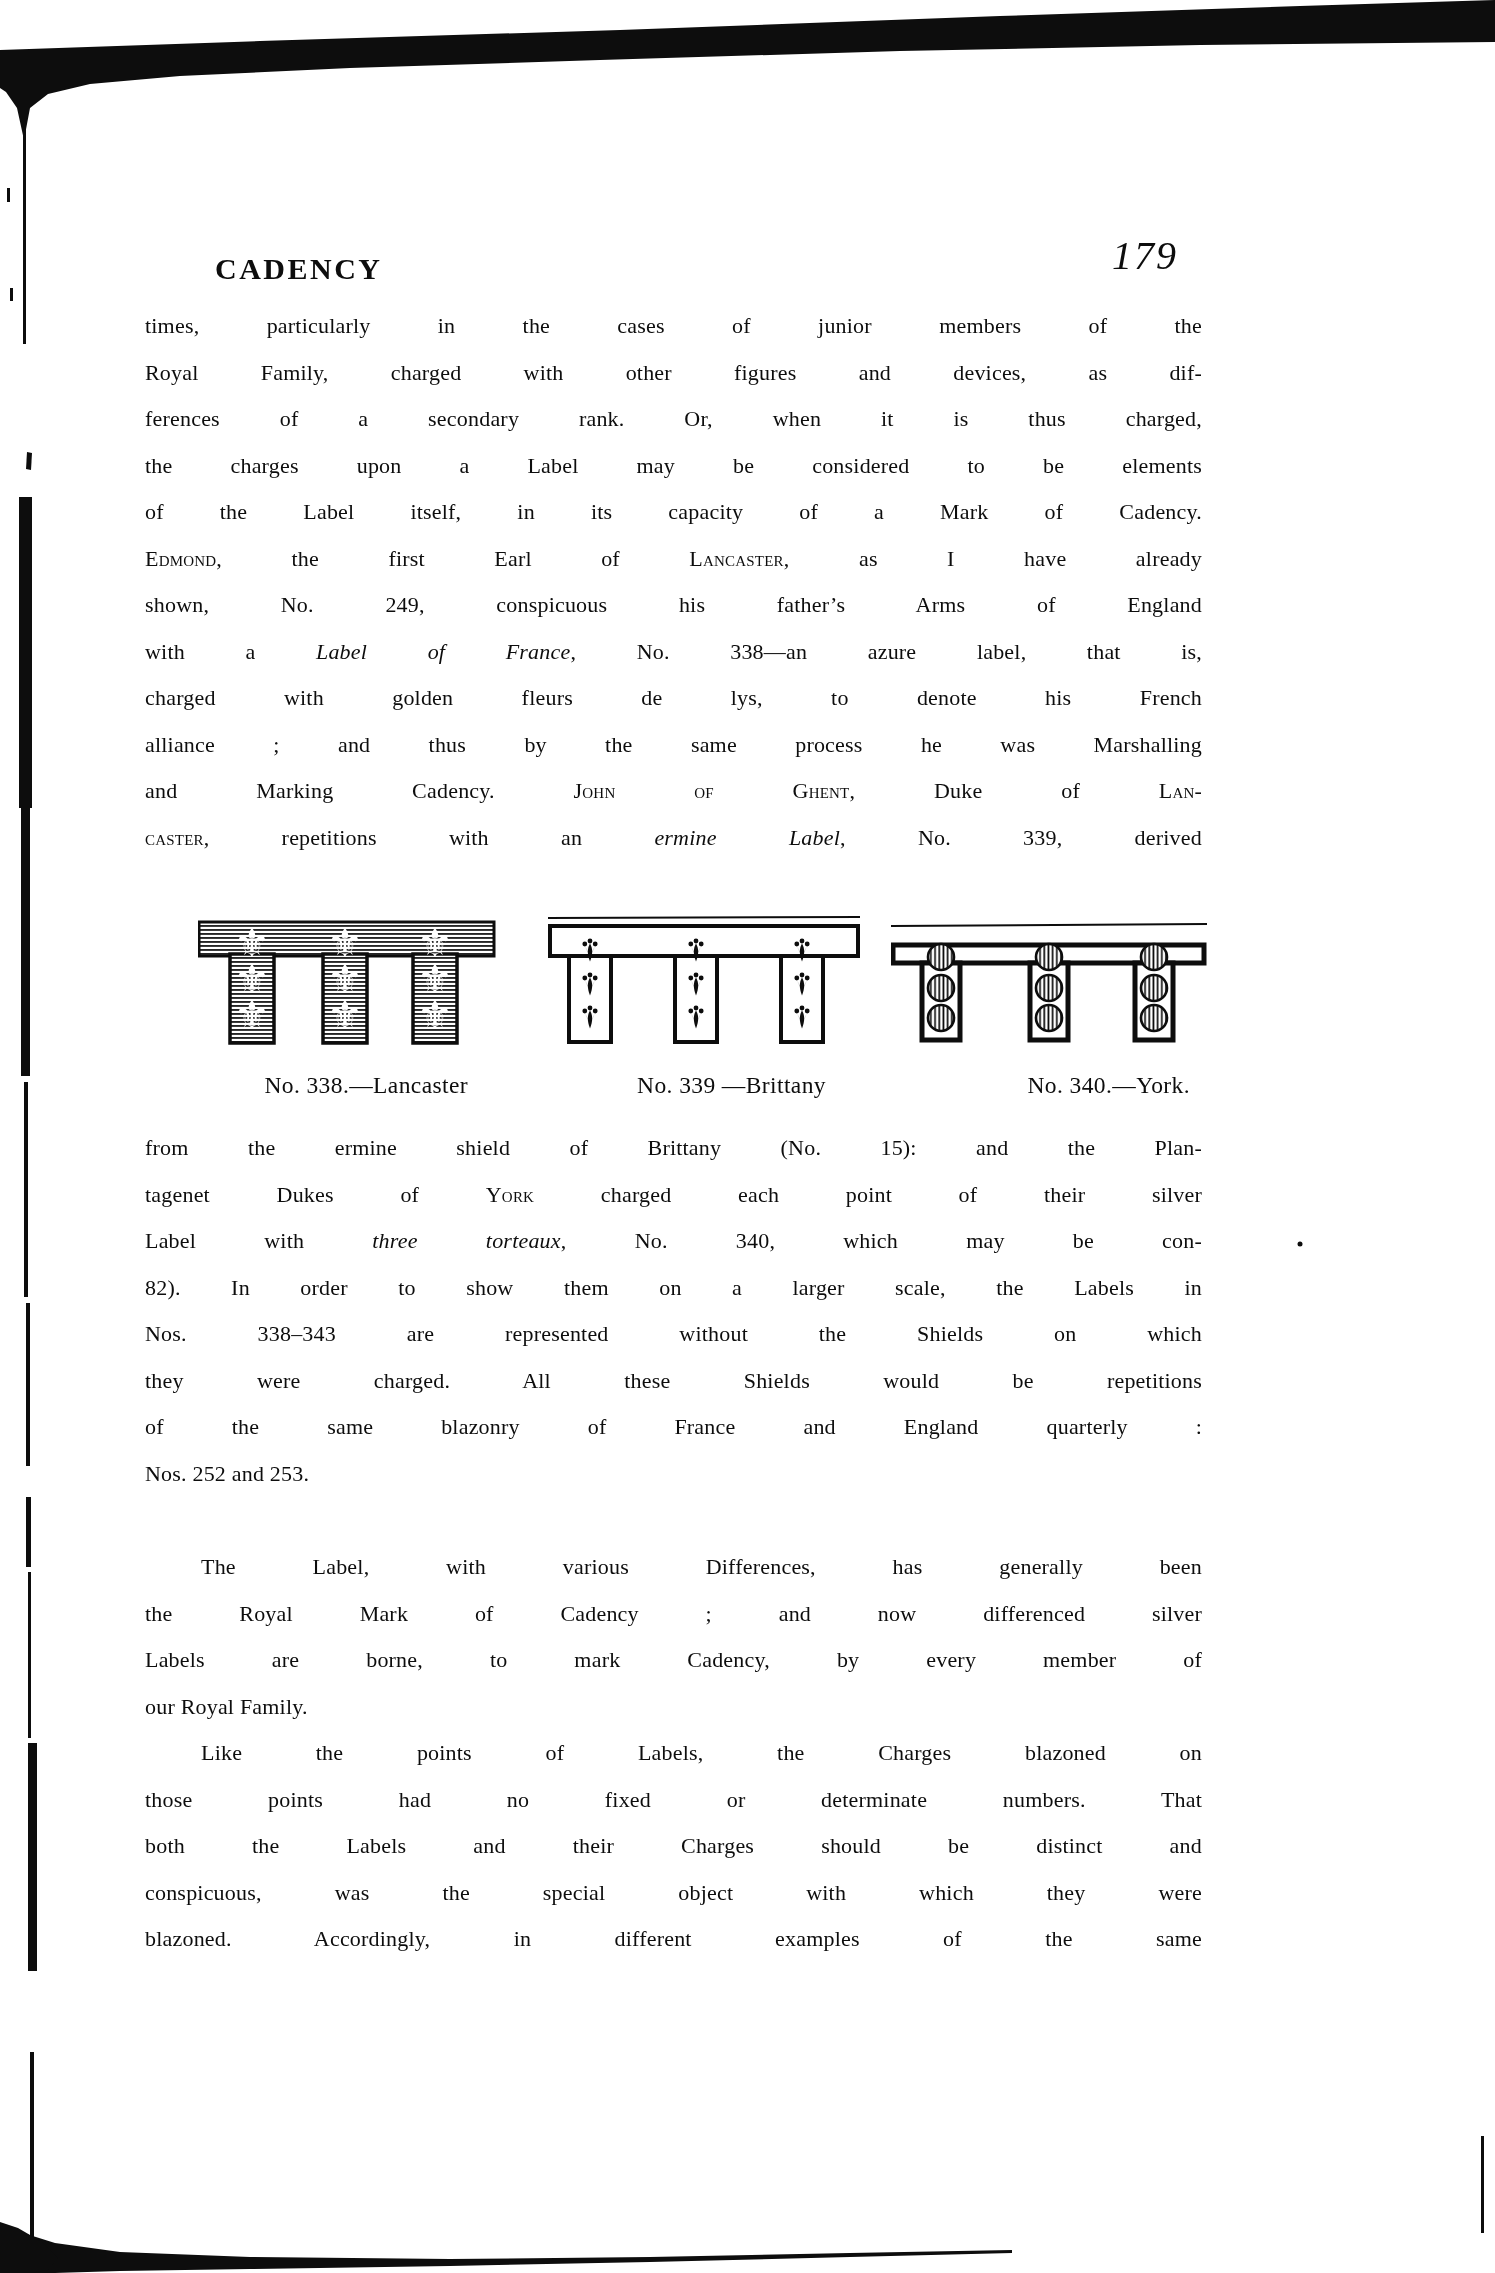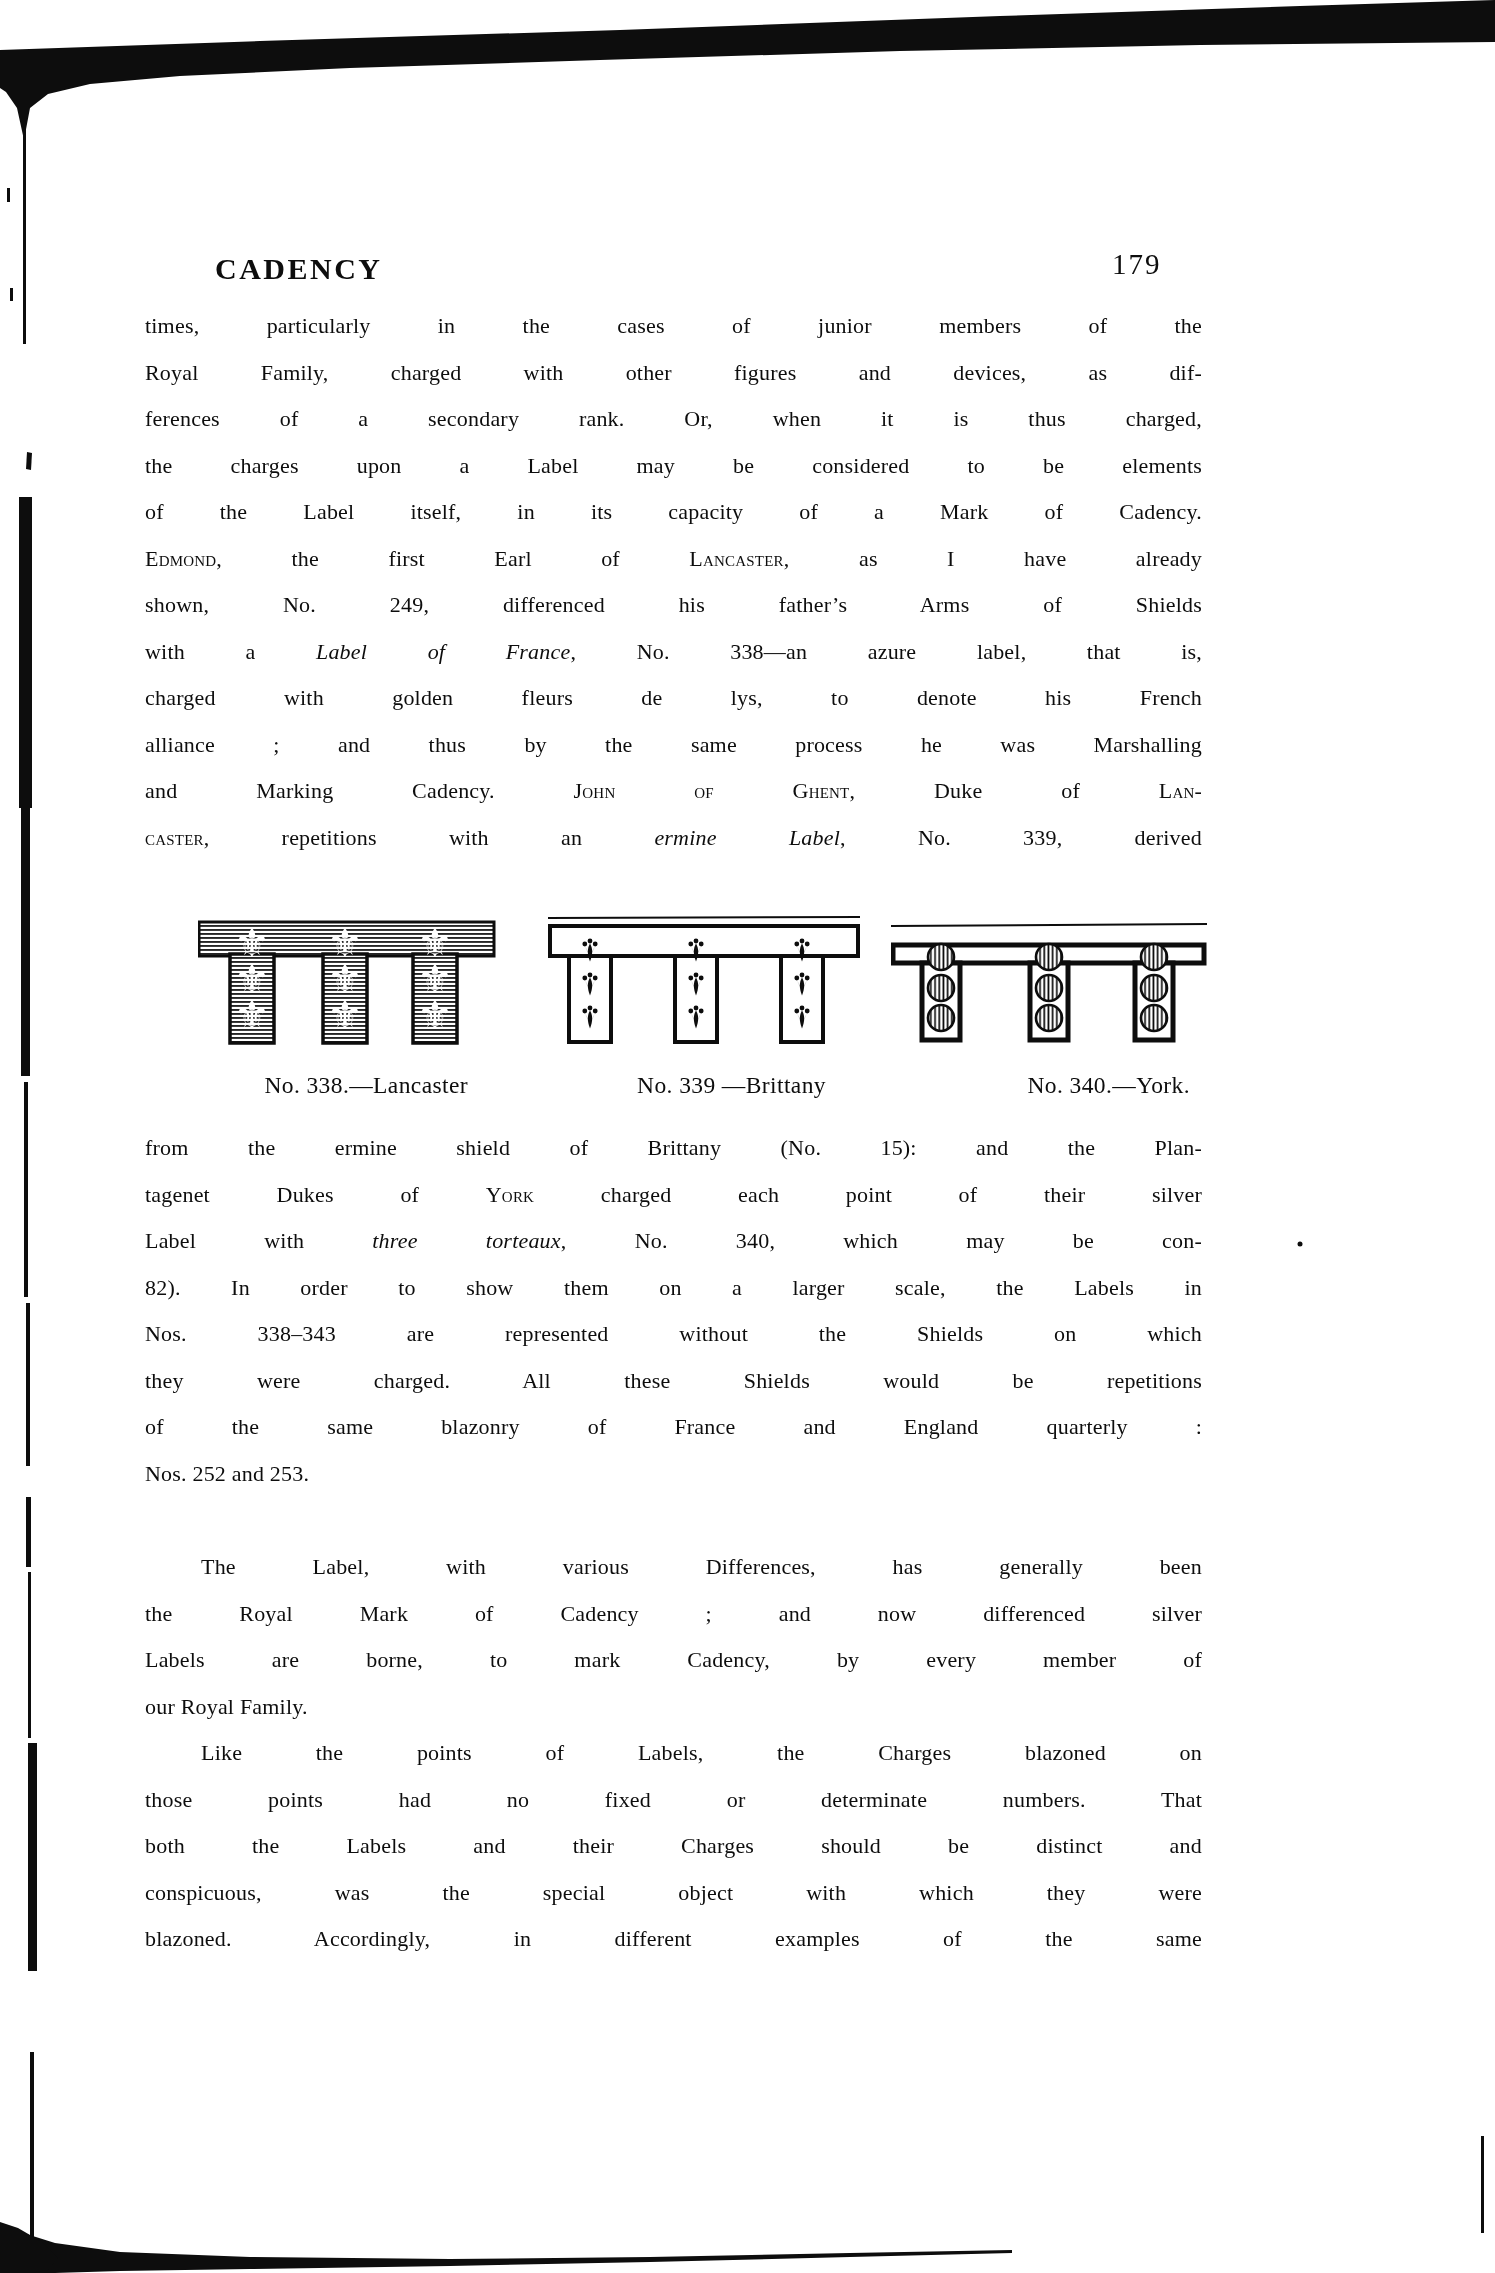--- a/index.html
+++ b/index.html
@@ -19,21 +19,21 @@
   #para-0{top:303px;}
   #para-1{top:1125px;}
   #para-2{top:1544px;}
   #para-3{top:1730px;}
   .header-title{
     position:absolute;left:145px;width:1057px;top:252px;text-align:left;
     padding-left:70px;box-sizing:border-box;font-size:30px;font-weight:bold;
     letter-spacing:2.5px;
   }
   .page-number{
-    position:absolute;left:1112px;top:248px;font-size:29px;letter-spacing:2px;
+    position:absolute;left:1112px;top:232px;font-size:40px;letter-spacing:2px;font-style:italic;
   }
   .fig-caption{
     position:absolute;top:1072px;width:300px;text-align:right;
     font-size:23.5px;letter-spacing:.4px;
   }
   #cap-0{left:168px;}
   #cap-1{left:526px;}
   #cap-2{left:890px;}
   .figsvg{position:absolute;}
   #fig-lancaster{left:198px;top:912px;}
@@ -71,21 +71,21 @@
   <div class="page-number">179</div>
 
   <div id="body-text">
     <div class="para" id="para-0">
         <div class="line"><span>times, particularly in the cases of junior members of the</span></div>
         <div class="line"><span>Royal Family, charged with other figures and devices, as dif-</span></div>
         <div class="line"><span>ferences of a secondary rank. Or, when it is thus charged,</span></div>
         <div class="line"><span>the charges upon a Label may be considered to be elements</span></div>
         <div class="line"><span>of the Label itself, in its capacity of a Mark of Cadency.</span></div>
         <div class="line"><span class="sc">Edmond</span><span>, the first Earl of </span><span class="sc">Lancaster</span><span>, as I have already</span></div>
-        <div class="line"><span>shown, No. 249, differenced his father’s Arms of Shields</span></div>
+        <div class="line"><span>shown, No. 249, conspicuous his father’s Arms of England</span></div>
         <div class="line"><span>with a </span><span class="it">Label of France</span><span>, No. 338—an azure label, that is,</span></div>
         <div class="line"><span>charged with golden fleurs de lys, to denote his French</span></div>
         <div class="line"><span>alliance ; and thus by the same process he was Marshalling</span></div>
         <div class="line"><span>and Marking Cadency. </span><span class="sc">John of Ghent</span><span>, Duke of </span><span class="sc">Lan-</span></div>
         <div class="line"><span class="sc">caster</span><span>, repetitions with an </span><span class="it">ermine Label</span><span>, No. 339, derived</span></div>
       </div>
     <div class="para" id="para-1">
         <div class="line"><span>from the ermine shield of Brittany (No. 15): and the Plan-</span></div>
         <div class="line"><span>tagenet Dukes of </span><span class="sc">York</span><span> charged each point of their silver</span></div>
         <div class="line"><span>Label with </span><span class="it">three torteaux</span><span>, No. 340, which may be con-</span></div>

